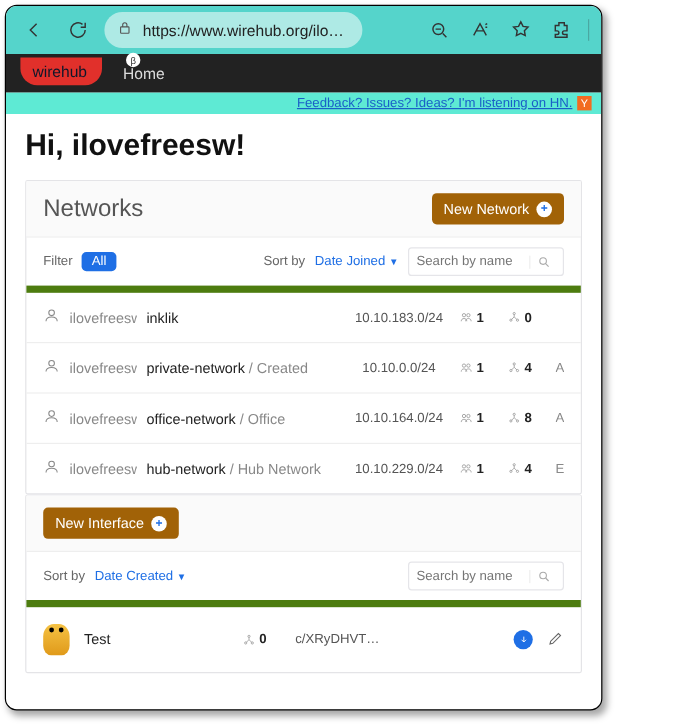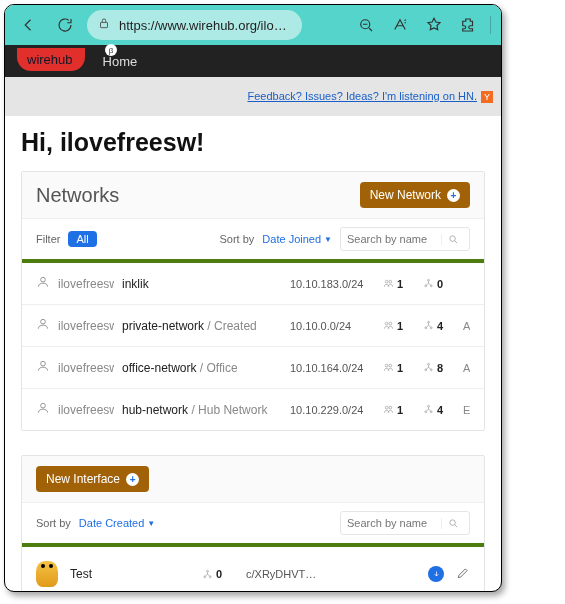--- a/index.html
+++ b/index.html
@@ -12,47 +12,47 @@
   .url-pill .lock svg{width:14px;height:14px;stroke:#555;fill:none;stroke-width:1.6}
   .url-pill .url{font-size:13px;color:#222;white-space:nowrap;overflow:hidden;text-overflow:ellipsis}
   .right-icons{display:flex;align-items:center;gap:10px;margin-left:auto}
   .right-icons .ic{width:24px;height:24px}
   .divider{width:1px;height:18px;background:#4aa8a2}
   .appbar{height:32px;background:#222;display:flex;align-items:center;padding-left:12px;gap:18px;position:relative}
   .brand{background:#e1302b;color:#0f172a;font-size:13px;padding:4px 12px 4px 10px;border-radius:0 0 14px 14px;position:relative;top:-2px}
   .brand b{font-weight:300}
   .beta{position:absolute;left:100px;top:-1px;width:12px;height:12px;border-radius:50%;background:#fff;color:#333;font-size:8px;display:flex;align-items:center;justify-content:center}
   .navlink{color:#ddd;font-size:13px}
-  .banner{background:#e5e5e5;text-align:right;padding:13px 8px;font-size:11px}
+  .banner{background:#5eead4;text-align:right;padding:3px 8px;font-size:11px}
   .banner a{color:#1a5fc7;text-decoration:underline}
   .ylabel{display:inline-block;background:#f26c21;color:#fff;width:12px;height:12px;font-size:9px;text-align:center;line-height:12px;margin-left:4px}
   .content{padding:4px 16px 10px 16px;overflow-y:auto;flex:1}
   h1{font-size:25px;font-weight:600;color:#111;margin:8px 0 14px}
-  .card{border:1px solid #e4e4e7;border-radius:2px;margin-bottom:24px}
+  .card{border:1px solid #e4e4e7;border-radius:2px;}
   .card-head{display:flex;align-items:center;justify-content:space-between;padding:10px 14px;background:#fafafa}
   .card-head h2{font-size:20px;font-weight:400;color:#555}
   .btn-primary{background:#a16207;color:#fff;border:none;border-radius:4px;font-size:12px;padding:6px 10px;display:flex;align-items:center;gap:6px;cursor:pointer}
   .btn-primary .plus{width:13px;height:13px;border-radius:50%;background:#fff;color:#1f6fe5;display:flex;align-items:center;justify-content:center;font-size:10px;font-weight:bold}
-  .filter-row{display:flex;align-items:center;padding:8px 14px;border-top:1px solid #eee;border-bottom:4px solid #4d7c0f;font-size:11px;color:#666;gap:8px}
+  .filter-row{display:flex;align-items:center;padding:8px 14px;border-top:1px solid #eee;border-bottom:6px solid #4d7c0f;font-size:11px;color:#666;gap:8px}
   .pill{background:#1f6fe5;color:#fff;border-radius:4px;padding:2px 8px;font-size:11px}
   .spacer{flex:1}
   .sortlink{color:#1f6fe5;font-size:11px;display:flex;align-items:center;gap:3px}
   .sortlink .tri{font-size:8px}
   .search{border:1px solid #e5e5e9;border-radius:3px;display:flex;align-items:center;height:24px;width:130px}
   .search input{border:none;outline:none;font-size:11px;padding:0 6px;width:100px;color:#666;background:transparent}
   .search .sic{width:24px;display:flex;align-items:center;justify-content:center;border-left:1px solid #eee}
   .search .sic svg{width:11px;height:11px;stroke:#aaa;fill:none;stroke-width:2}
   .row{display:flex;align-items:center;padding:12px 14px;border-bottom:1px solid #eee;font-size:12px;color:#444;gap:8px}
   .row:last-child{border-bottom:none}
   .usr-ic svg{width:14px;height:14px;stroke:#888;fill:none;stroke-width:1.5}
   .owner{color:#888;font-size:12px;width:56px;overflow:hidden;white-space:nowrap}
   .netname{color:#222;font-weight:500}
   .netlabel{color:#888}
   .namecol{flex:0 0 160px;white-space:nowrap;overflow:hidden}
-  .cidr{width:85px;text-align:left;color:#555;font-size:11px}
+  .cidr{width:85px;text-align:center;color:#555;font-size:11px}
   .stat{display:flex;align-items:center;gap:3px;color:#888;font-size:11px;width:32px}
   .stat svg{width:11px;height:11px;stroke:#999;fill:none;stroke-width:1.5}
   .statv{color:#222;font-weight:600}
   .desc{color:#888;font-size:11px;flex:1;white-space:nowrap;overflow:hidden;text-overflow:ellipsis}
   .ifrow{display:flex;align-items:center;padding:14px;gap:12px;font-size:12px}
   .ifimg{width:22px;height:26px;background:linear-gradient(#f5c244,#e09a1a);border-radius:40% 40% 30% 30%;position:relative}
   .ifimg::before{content:"";position:absolute;top:3px;left:5px;width:4px;height:4px;background:#000;border-radius:50%}
   .ifimg::after{content:"";position:absolute;top:3px;right:5px;width:4px;height:4px;background:#000;border-radius:50%}
   .ifname{color:#222;font-weight:500;width:120px}
   .ifkey{color:#555;font-size:11px;width:110px;overflow:hidden;white-space:nowrap}

